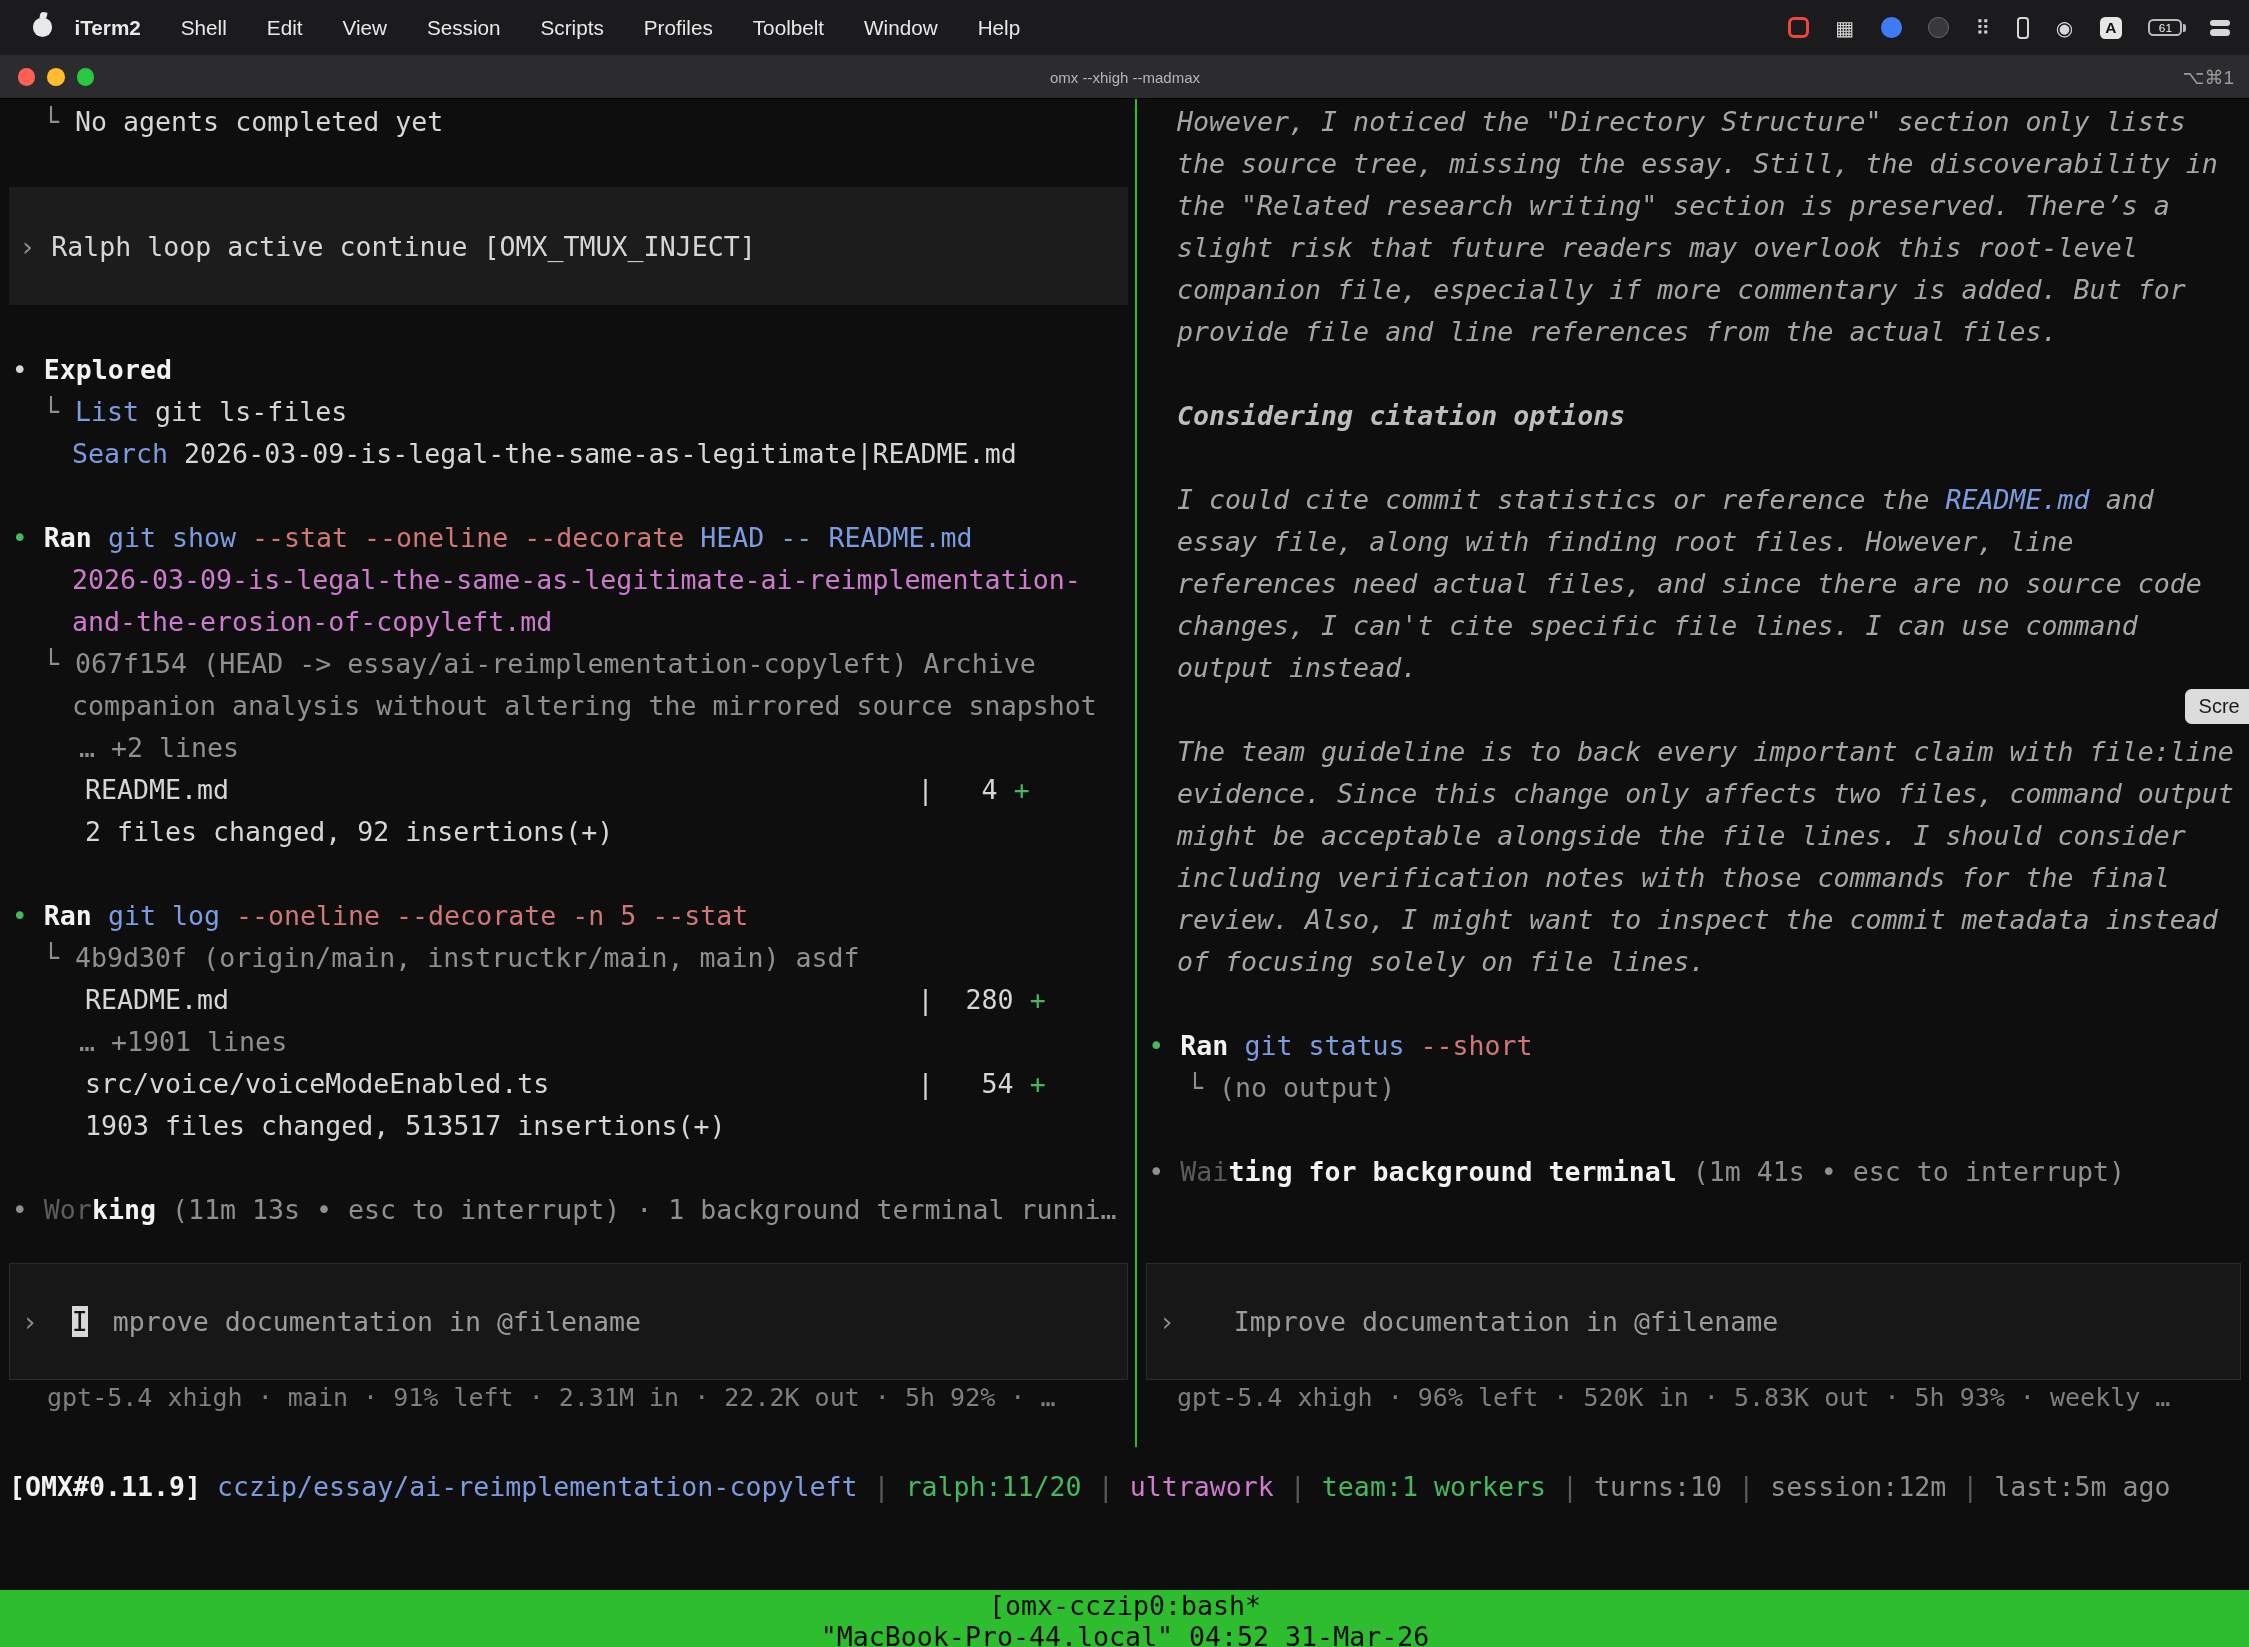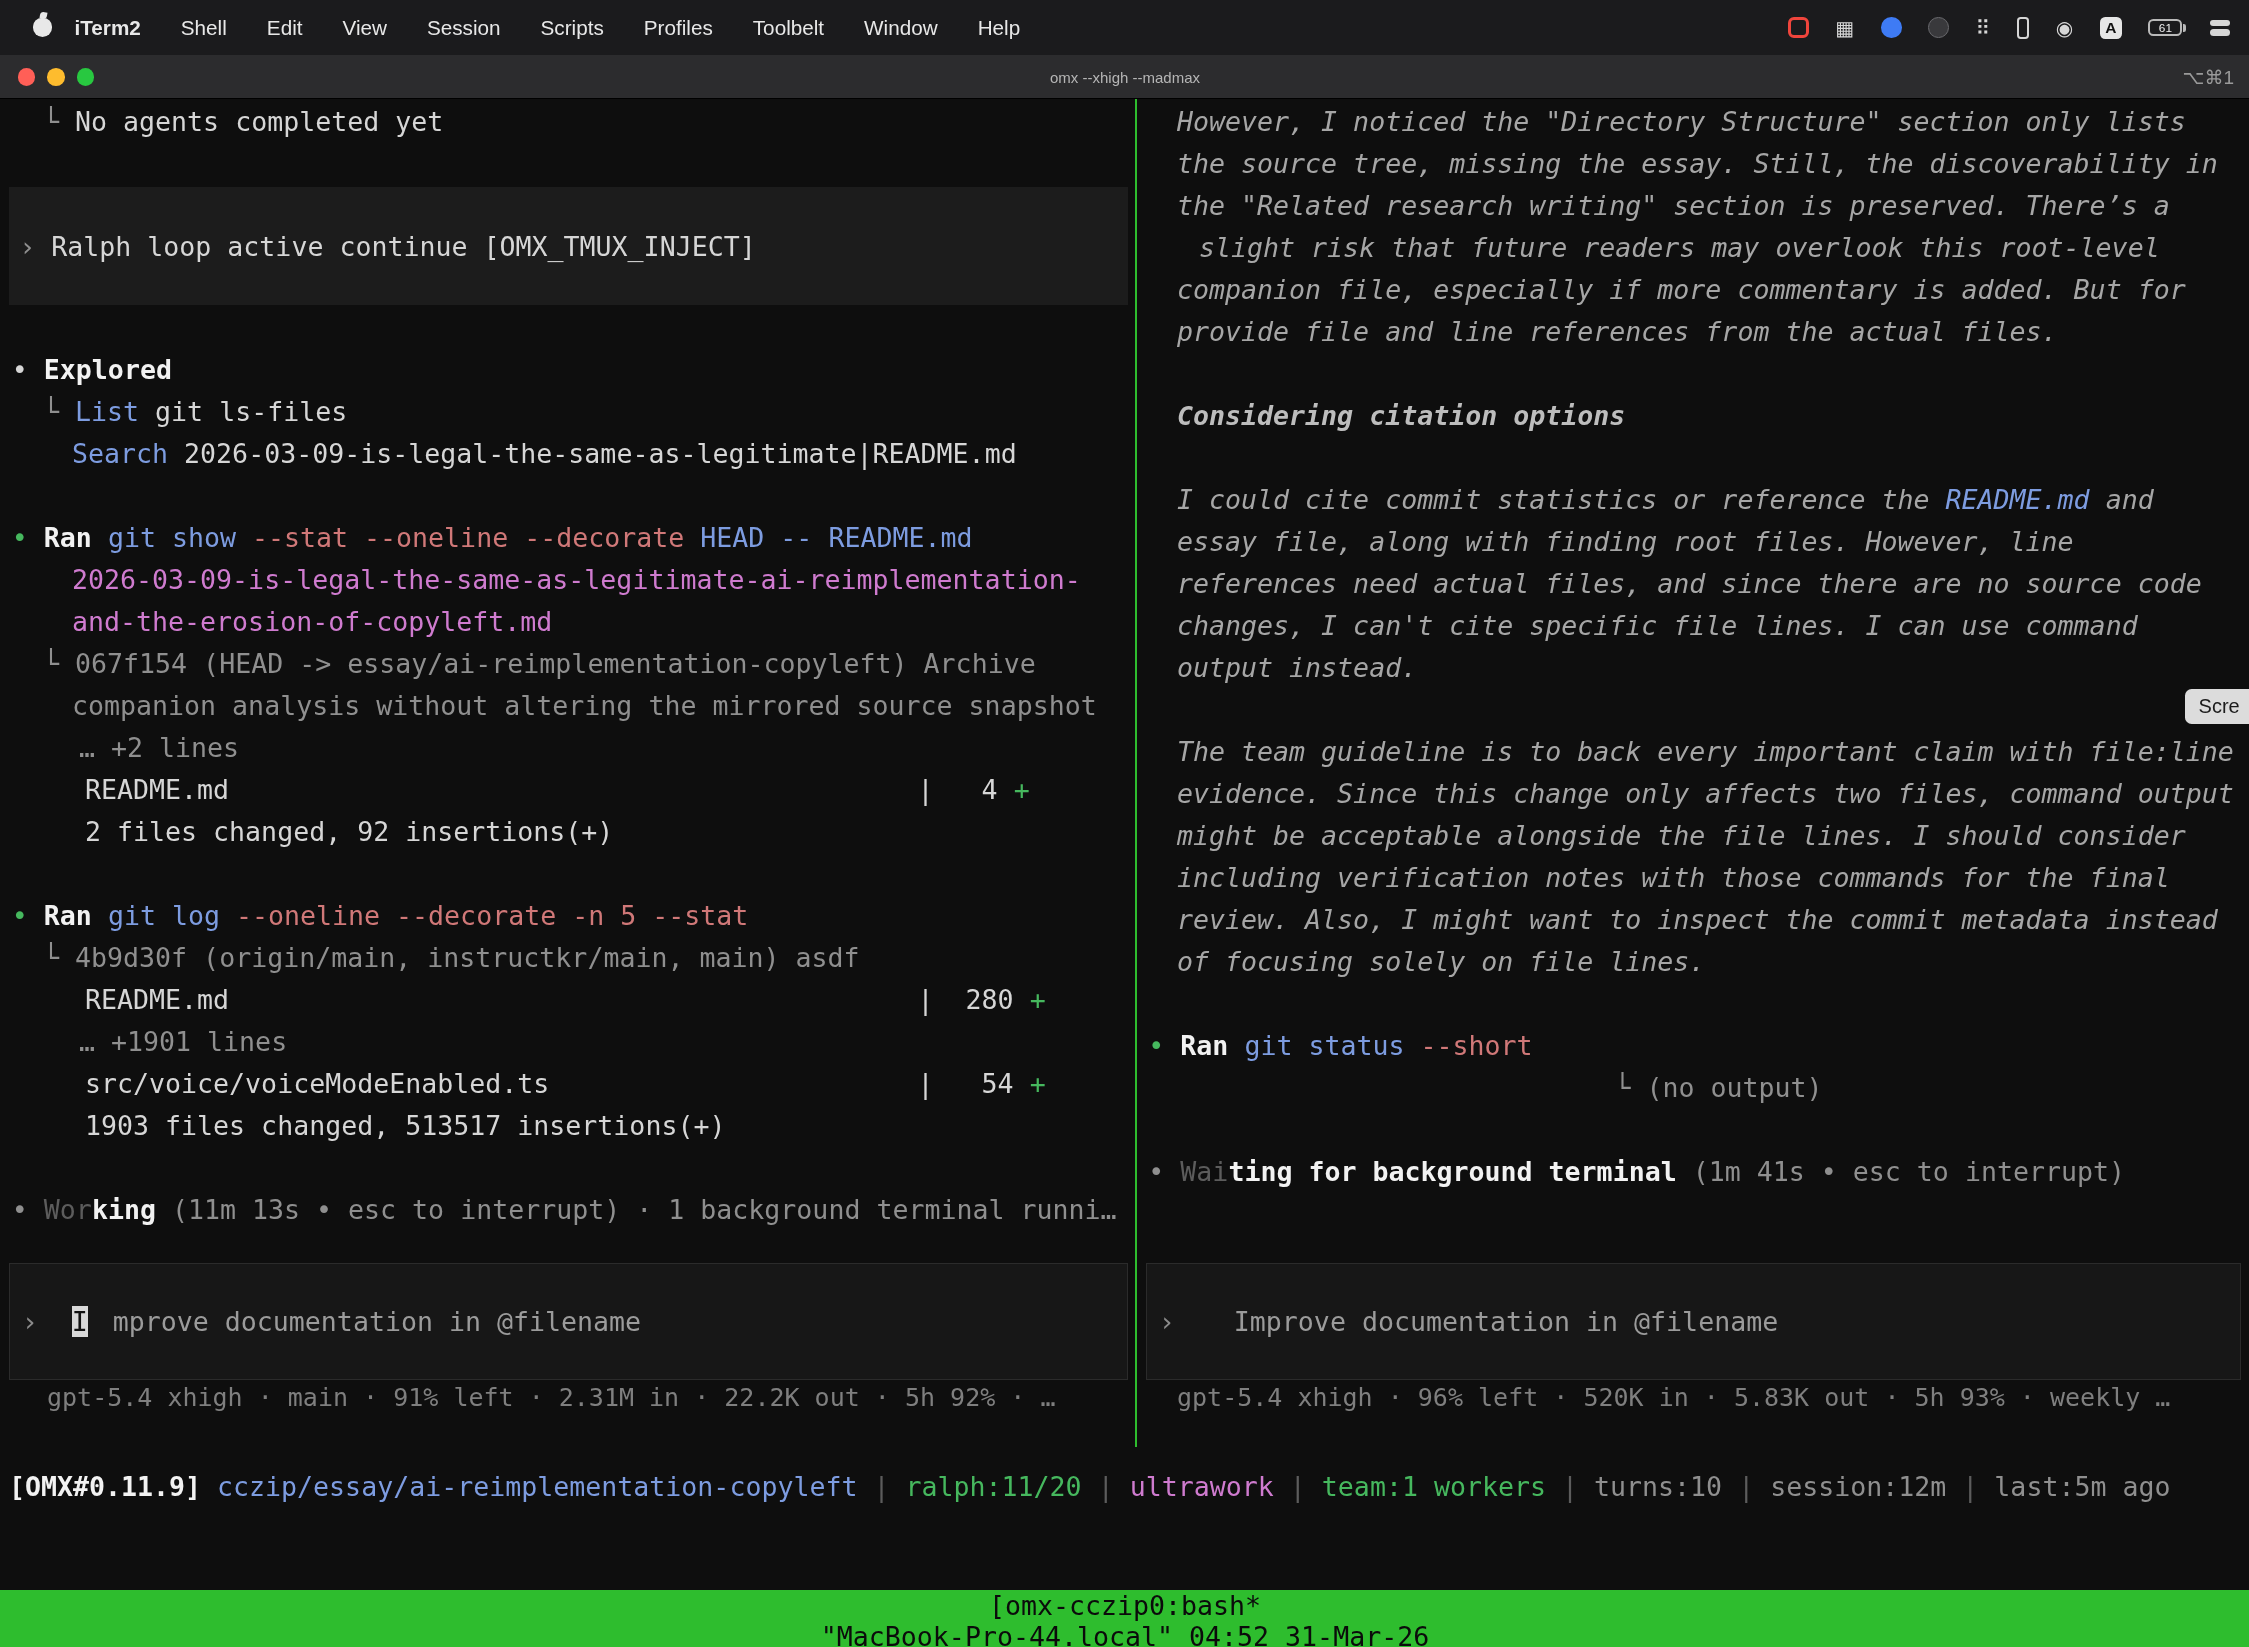--- a/index.html
+++ b/index.html
@@ -185,41 +185,41 @@
     <div class="input-box left">
       <span class="prompt">›</span><span class="s-cursor">I</span><span class="input-text">mprove documentation in @filename</span>
     </div>
 
     <div class="status-line left">gpt-5.4 xhigh · main · 91% left · 2.31M in · 22.2K out · 5h 92% · …</div>
 
     <div class="lines-block" style="left:1138px; top:2.2px; width:1112px;">
         <div class="tl" style="padding-left: 39px;"><span class="s-tgray s-it">However, I noticed the "Directory Structure" section only lists</span></div>
         <div class="tl" style="padding-left: 39px;"><span class="s-tgray s-it">the source tree, missing the essay. Still, the discoverability in</span></div>
         <div class="tl" style="padding-left: 39px;"><span class="s-tgray s-it">the "Related research writing" section is preserved. There’s a</span></div>
-        <div class="tl" style="padding-left: 61px;"><span class="s-tgray s-it">slight risk that future readers may overlook this root-level</span></div>
+        <div class="tl" style="padding-left: 39px;"><span class="s-tgray s-it">slight risk that future readers may overlook this root-level</span></div>
         <div class="tl" style="padding-left: 39px;"><span class="s-tgray s-it">companion file, especially if more commentary is added. But for</span></div>
         <div class="tl" style="padding-left: 39px;"><span class="s-tgray s-it">provide file and line references from the actual files.</span></div>
         <div class="tl">&nbsp;</div>
         <div class="tl" style="padding-left: 39px;"><span class="s-hgray s-it">Considering citation options</span></div>
         <div class="tl">&nbsp;</div>
         <div class="tl" style="padding-left: 39px;"><span class="s-tgray s-it">I could cite commit statistics or reference the </span><span class="s-blue s-it">README.md</span><span class="s-tgray s-it"> and</span></div>
         <div class="tl" style="padding-left: 39px;"><span class="s-tgray s-it">essay file, along with finding root files. However, line</span></div>
         <div class="tl" style="padding-left: 39px;"><span class="s-tgray s-it">references need actual files, and since there are no source code</span></div>
         <div class="tl" style="padding-left: 39px;"><span class="s-tgray s-it">changes, I can't cite specific file lines. I can use command</span></div>
         <div class="tl" style="padding-left: 39px;"><span class="s-tgray s-it">output instead.</span></div>
         <div class="tl">&nbsp;</div>
         <div class="tl" style="padding-left: 39px;"><span class="s-tgray s-it">The team guideline is to back every important claim with file:line</span></div>
         <div class="tl" style="padding-left: 39px;"><span class="s-tgray s-it">evidence. Since this change only affects two files, command output</span></div>
         <div class="tl" style="padding-left: 39px;"><span class="s-tgray s-it">might be acceptable alongside the file lines. I should consider</span></div>
         <div class="tl" style="padding-left: 39px;"><span class="s-tgray s-it">including verification notes with those commands for the final</span></div>
         <div class="tl" style="padding-left: 39px;"><span class="s-tgray s-it">review. Also, I might want to inspect the commit metadata instead</span></div>
         <div class="tl" style="padding-left: 39px;"><span class="s-tgray s-it">of focusing solely on file lines.</span></div>
         <div class="tl">&nbsp;</div>
         <div class="tl" style="padding-left: 10.3px;"><span class="s-green">• </span><span class="s-bright">Ran </span><span class="s-blue">git status </span><span class="s-red">--short</span></div>
-        <div class="tl" style="padding-left: 49px; text-align: center;"><span class="s-gray">└ </span><span class="s-gray">(no output)</span></div>
+        <div class="tl" style="padding-left: 49px;"><span class="s-gray">└ </span><span class="s-gray">(no output)</span></div>
         <div class="tl">&nbsp;</div>
         <div class="tl" style="padding-left: 10.3px;"><span class="s-gray">• </span><span class="s-dim">Wai</span><span class="s-bright">ting for background terminal</span><span class="s-gray"> (1m 41s • esc to interrupt)</span></div>
       </div>
 
     <div class="input-box right">
       <span class="prompt">›</span><span class="input-text">Improve documentation in @filename</span>
     </div>
 
     <div class="status-line right">gpt-5.4 xhigh · 96% left · 520K in · 5.83K out · 5h 93% · weekly …</div>
 

